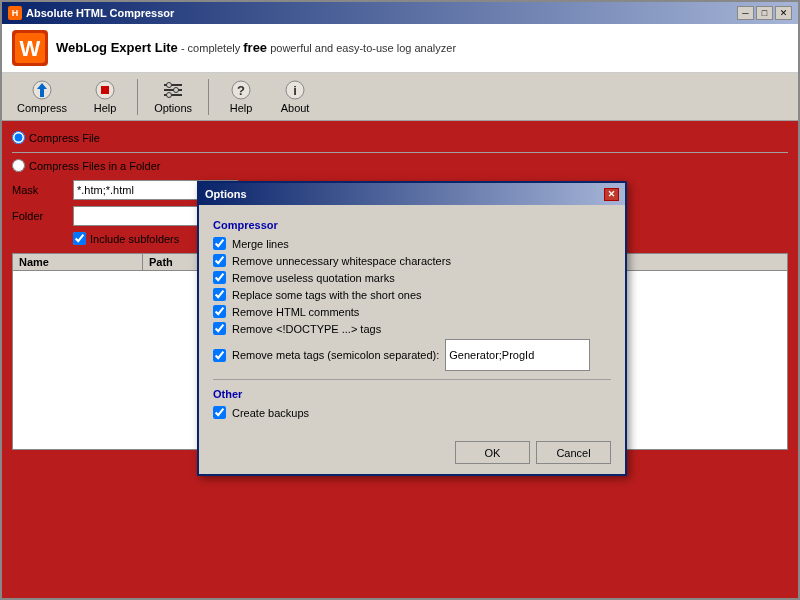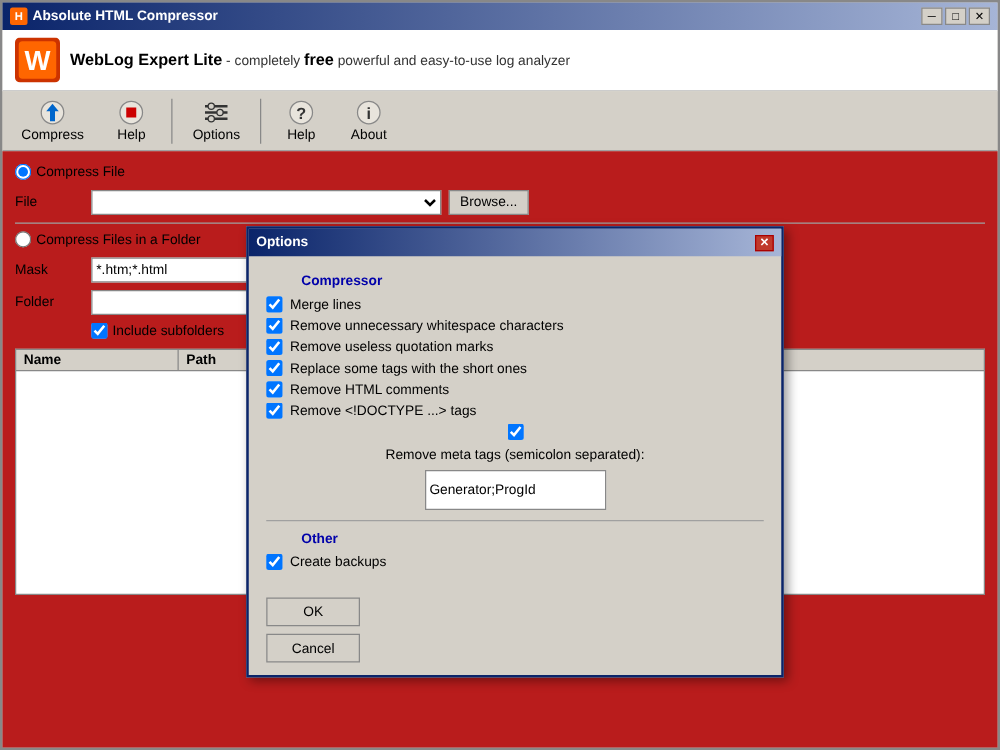--- a/index.html
+++ b/index.html
@@ -279,60 +279,57 @@
     }
     .dialog-body {
       padding: 10px 14px;
     }
     .dialog-section-title {
       color: #0000aa;
       font-size: 11px;
       font-weight: bold;
       margin-bottom: 6px;
       margin-top: 4px;
-      margin-left: 28px;
     }
     .dialog-check-row {
       display: flex;
       align-items: center;
       gap: 6px;
       margin-bottom: 4px;
       font-size: 11px;
     }
     .dialog-check-row input[type="checkbox"] {
       width: 13px;
       height: 13px;
       cursor: pointer;
     }
     .meta-row {
       display: flex;
       align-items: center;
       gap: 6px;
       margin-bottom: 4px;
-      flex-direction: column;
     }
     .meta-input {
       width: 145px;
       height: 32px;
       border: 1px solid #888;
       background: white;
       font-size: 11px;
       padding: 1px 3px;
     }
     .dialog-divider {
       border: none;
       border-top: 1px solid #a0a0a0;
       margin: 8px 0;
     }
     .dialog-buttons {
       display: flex;
       justify-content: flex-end;
       gap: 6px;
       padding: 8px 14px 10px;
-      flex-direction: column;
     }
     .dialog-btn {
       width: 75px;
       height: 23px;
       background: #d4d0c8;
       border: 1px solid #888;
       font-size: 11px;
       cursor: pointer;
     }
 
@@ -420,27 +417,20 @@
 
   <div class="main-content">
 
     <div class="section-row">
       <label class="radio-label">
         <input type="radio" name="compress-mode" checked="" style="">
         <span>Compress File</span>
       </label>
     </div>
 
-    <div class="form-row">
-      <span class="form-label">File</span>
-      <select class="file-combo">
-        <option></option>
-      </select>
-      <button class="browse-btn">Browse...</button>
-    </div>
 
     <hr class="section-separator">
 
     <div class="section-row">
       <label class="radio-label">
         <input type="radio" name="compress-mode" style="">
         <span>Compress Files in a Folder</span>
       </label>
     </div>
 

